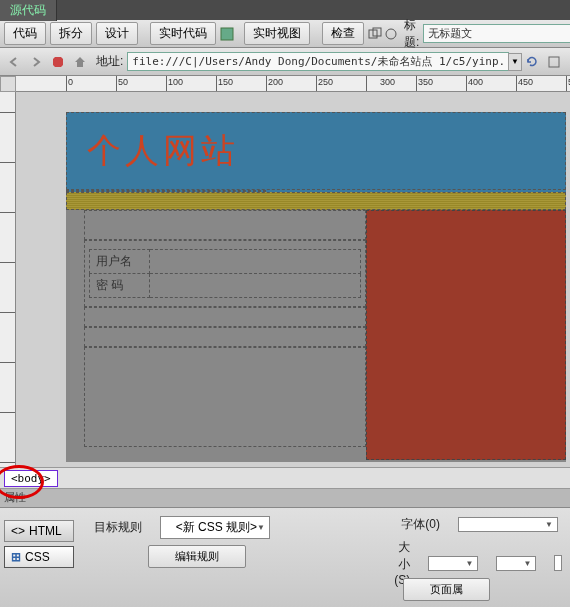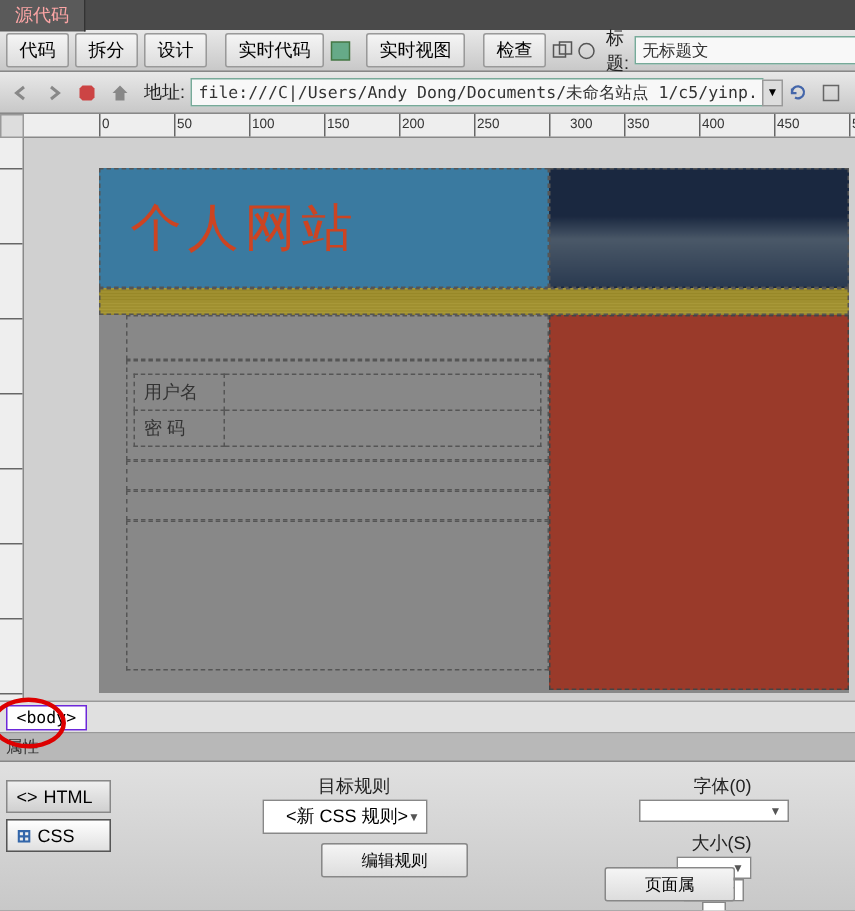--- a/index.html
+++ b/index.html
@@ -1,20 +1,20 @@
 <!DOCTYPE html>
 <html><head>
 <meta charset="utf-8">
 <style>
 * { margin: 0; padding: 0; box-sizing: border-box; font-family: "Microsoft YaHei", SimSun, Arial, sans-serif; font-size: 12px; }
 body { background: #b8b8b8; width: 570px; height: 607px; overflow: hidden; position: relative; }
 
 
 .title-tabs { height: 20px; background: #4a4a4a; display: flex; align-items: center; }
-.title-tab { padding: 2px 10px; color: #fca5a5; background: #5a5a5a; border-right: 1px solid #333; }
+.title-tab { padding: 2px 10px; color: #86efac; background: #5a5a5a; border-right: 1px solid #333; }
 .title-tab.active { background: #888; color: #fff; }
 
 
 .toolbar { background: linear-gradient(#e8e8e8,#c8c8c8); border-bottom: 1px solid #888; display: flex; align-items: center; padding: 2px 4px; height: 28px; }
 .tbtn { background: linear-gradient(#f5f5f5,#ddd); border: 1px solid #999; padding: 2px 8px; margin-right: 4px; border-radius: 2px; cursor: pointer; white-space: nowrap; }
 .ticon { width: 20px; height: 20px; display:inline-flex; align-items:center; justify-content:center; margin-right:2px; cursor:pointer; }
 .sep { width:1px; height:20px; background:#999; margin:0 4px; }
 .label { margin: 0 4px; color:#222; }
 .addr-input { flex:1; background:#f8f8f8; border:1px solid #7a9; padding:2px 4px; font-family: monospace; font-size:11px; color:#333; }
 .dropdown-arrow { width:14px; height:18px; background:#ddd; border:1px solid #999; display:inline-flex; align-items:center; justify-content:center; font-size:8px; margin-left:-1px;}
@@ -23,21 +23,21 @@
 .ruler-corner { position:absolute; left:0; top:76px; width:16px; height:16px; background:#ddd; border:1px solid #999;}
 .ruler-h { position:absolute; left:16px; top:76px; right:0; height:16px; background:#eee; border-bottom:1px solid #888; overflow:hidden; }
 .ruler-h .tick { position:absolute; top:0; width:1px; height:16px; background:#666;}
 .ruler-h .ticklabel{ position:absolute; top:1px; font-size:9px; color:#333;}
 .ruler-v { position:absolute; left:0; top:92px; width:16px; bottom:140px; background:#eee; border-right:1px solid #888; overflow:hidden;}
 .ruler-v .tick { position:absolute; left:0; height:1px; width:16px; background:#666;}
 
 
 .canvas-wrap { position:absolute; left:16px; top:92px; right:0; bottom:140px; background:#d0d0d0; overflow:hidden;}
 .page { position:absolute; left:50px; top:20px; width:500px; height:350px; background:#888; }
-.header { height:80px; background:#3a7aa0; display:flex; }
+.header { height:80px; background:#3a7aa0; display:flex;flex-direction:column; }
 .header-title-box { flex:1; display:flex; align-items:center; padding-left:20px; border:1px dashed #555;}
 .header-title-box span { color:#cc4422; font-size:34px; letter-spacing:4px; font-family: KaiTi, SimSun, serif;}
 .header-img { width:200px; background:linear-gradient(#1a2840 40%,#4a5868 60%,#2a3a50); border:1px dashed #555;}
 .nav-strip { height:18px; background: repeating-linear-gradient(0deg,#a89838,#a89838 1px,#988828 1px,#988828 2px); border:1px dashed #555;}
 .body-row { display:flex; height:250px;margin-left:18px;}
 .left-col { flex:1; }
 .right-col { width:200px; background:#9a3a2a; border:1px dashed #444;}
 .cell { border:1px dashed #555; background:#888; }
 .spacer-cell{ height:30px;}
 .form-area { padding:8px 4px;}
@@ -50,21 +50,21 @@
 .body-tag { background:#fff; border:1px solid #6d28d9; padding:1px 6px; font-family:monospace; font-size:11px;}
 .red-circle { position:absolute; left:-6px; bottom:108px; width:50px; height:34px; border:3px solid #d00; border-radius:50%; pointer-events:none; z-index:100;}
 .prop-label{ position:absolute; left:4px; bottom:102px; font-size:11px; color:#333;margin-top:48px;}
 
 
 .props { position:absolute; left:0; right:0; bottom:0; height:100px; background:linear-gradient(#e0e0e0,#c8c8c8); border-top:1px solid #888; padding:4px; display:flex;}
 .props-left { width:70px; display:flex; flex-direction:column; gap:4px; padding-top:8px;}
 .mode-tab { background:linear-gradient(#f0f0f0,#d0d0d0); border:1px solid #888; padding:3px 6px; display:flex; align-items:center; gap:4px; font-size:11px; cursor:pointer;}
 .mode-tab.active{ background:linear-gradient(#fff,#e0e0e0); border-color:#555;}
 .props-main { flex:1; padding:4px 8px; }
-.prop-row { display:flex; align-items:center; gap:0; margin-bottom:6px;flex-direction:column;}
+.prop-row { display:flex; align-items:center; gap:18px; margin-bottom:6px;}
 .prop-row .plabel{ width:60px; text-align:right; color:#222;}
 .select-box{ background:#fff; border:1px solid #888; padding:2px 4px; min-width:110px; display:inline-flex; align-items:center; justify-content:flex-end; font-size:11px;}
 .select-box .arr{ font-size:8px; color:#555;}
 .pbtn{ background:linear-gradient(#f5f5f5,#ddd); border:1px solid #888; padding:3px 26px; font-size:11px; cursor:pointer; border-radius:2px;}
 .props-right{ width:180px; padding:4px;}
 .props-right .prop-row .plabel{ width:50px;}
 .page-attr-btn{ position:absolute; right:80px; bottom:6px; }
 .scroll-thumb{ position:absolute; right:2px; top:92px; width:14px; height:60px; background:linear-gradient(#ccc,#aaa); border:1px solid #888; border-radius:3px;}
 
 svg { display:block; }

